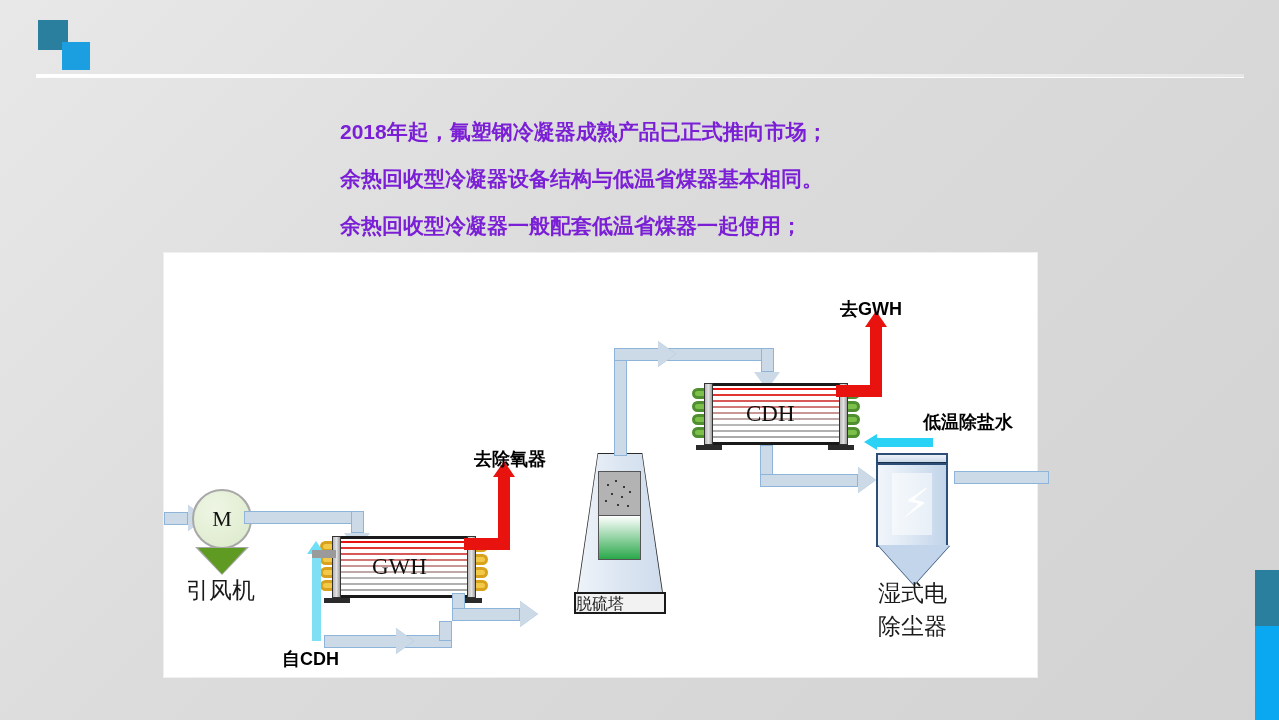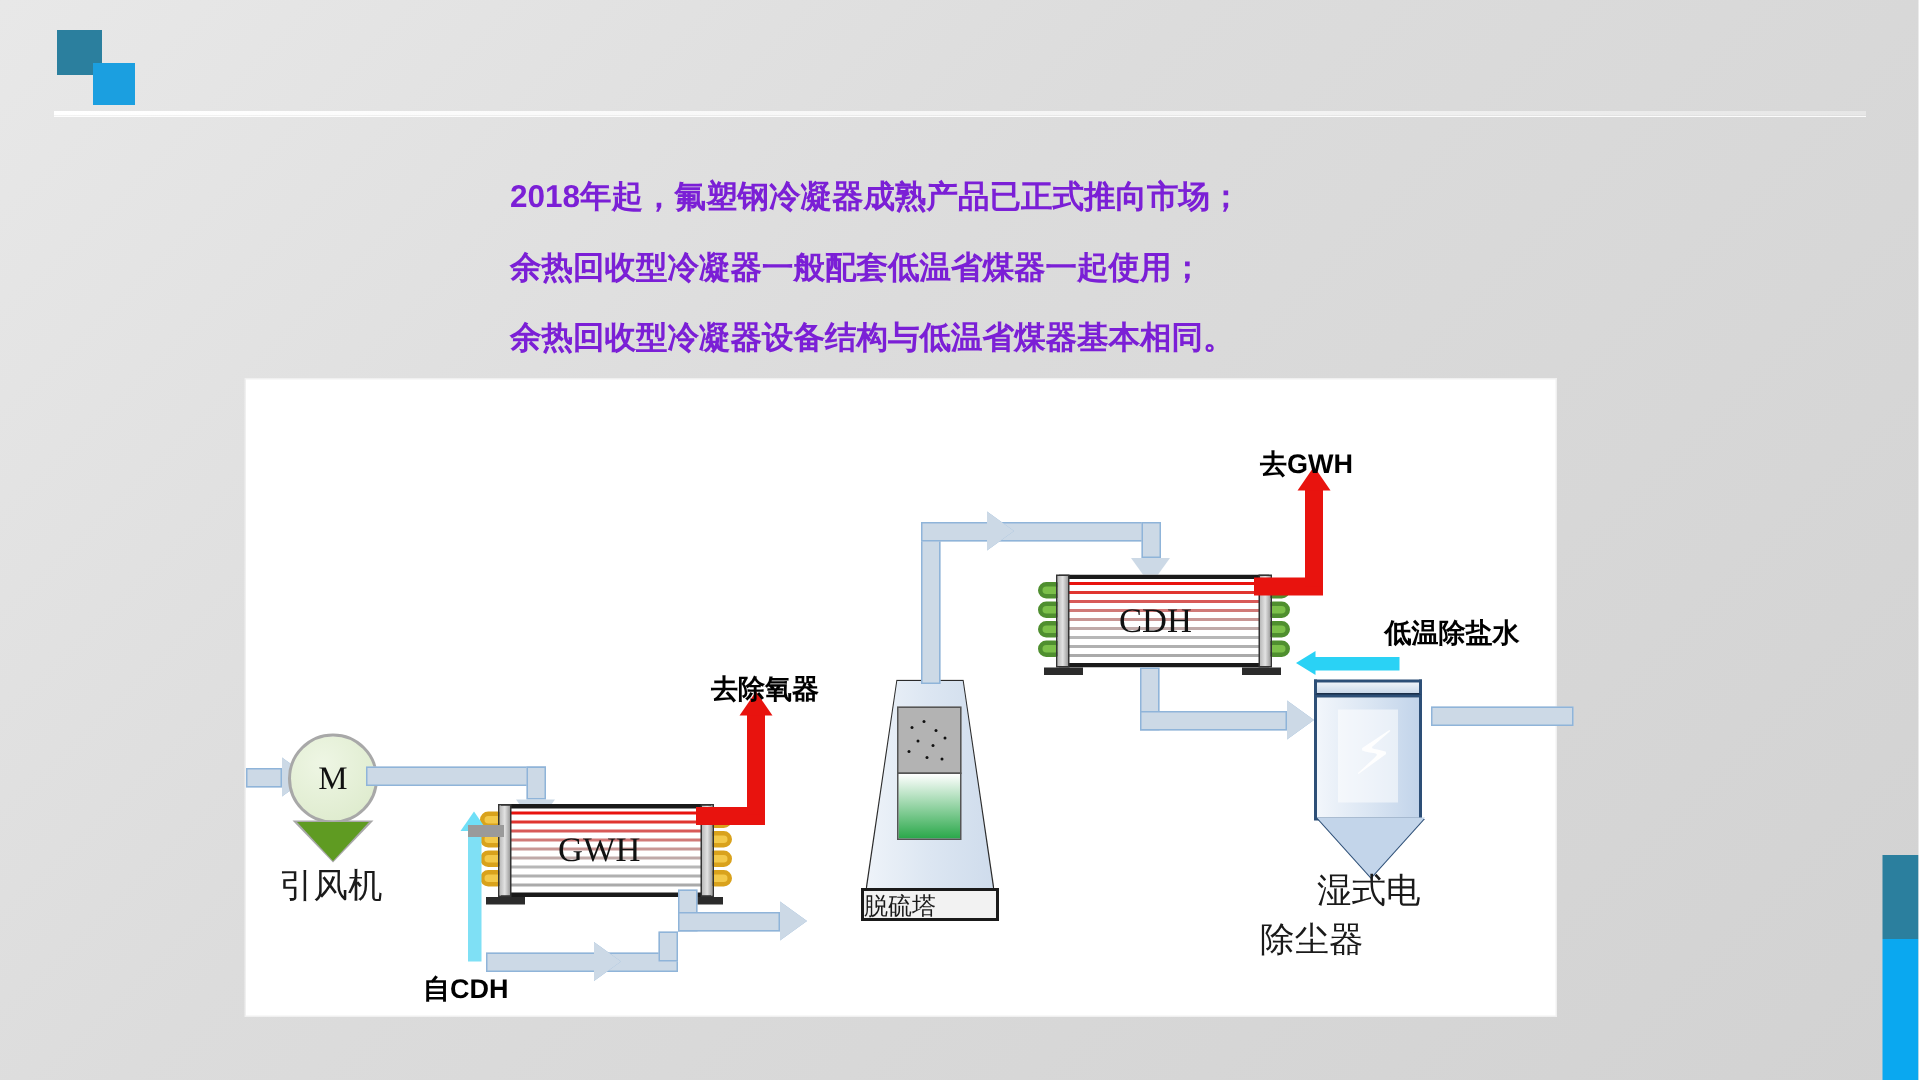--- a/index.html
+++ b/index.html
@@ -133,22 +133,22 @@
 
 <div class="slide">
 
   <div class="deco-sq" id="sq-dark"></div>
   <div class="deco-sq" id="sq-light"></div>
 
   <div id="title-rule"></div>
 
   <div id="body-text">
     <div class="bline">2018年起，氟塑钢冷凝器成熟产品已正式推向市场；</div>
+    <div class="bline">余热回收型冷凝器设备结构与低温省煤器基本相同。</div>
     <div class="bline">余热回收型冷凝器一般配套低温省煤器一起使用；</div>
-    <div class="bline">余热回收型冷凝器设备结构与低温省煤器基本相同。</div>
   </div>
 
   <div id="diagram-panel">
 
     <div class="d duct duct-h" style="left:0px;top:259px;width:24px;"></div>
     <div class="d ahead-r" style="left:24px;top:252px;"></div>
 
     <div class="d" style="left:28px;top:236px;display:flex;flex-direction:column;align-items:center;">
       <div id="fan-circle">
         <span>M</span>
@@ -282,21 +282,21 @@
     <div class="d" style="left:712px;top:200px;width:76px;height:140px;">
       <div id="esp-cap" style="left:0px;top:0px;"></div>
       <div id="esp-body" style="position:absolute;left:0px;top:10px;">
         <div id="esp-plate" style="left:14px;top:8px;"></div>
         <div id="esp-bolt" style="left:24px;top:18px;">⚡</div>
       </div>
       <div id="esp-hopper-line" style="left:2px;top:93px;"></div>
       <div id="esp-hopper" style="position:absolute;left:2px;top:92px;"></div>
     </div>
     <div class="lbl lbl-black" style="left:714px;top:325px;">湿式电</div>
-    <div class="lbl lbl-black" style="left:676px;top:358px;">除尘器</div>
+    <div class="lbl lbl-black" style="left:714px;top:358px;">除尘器</div>
 
     <div class="d duct duct-h" style="left:790px;top:218px;width:95px;"></div>
 
   </div>
 
   <div id="edge-teal"></div>
   <div id="edge-blue"></div>
 
 </div>
 

